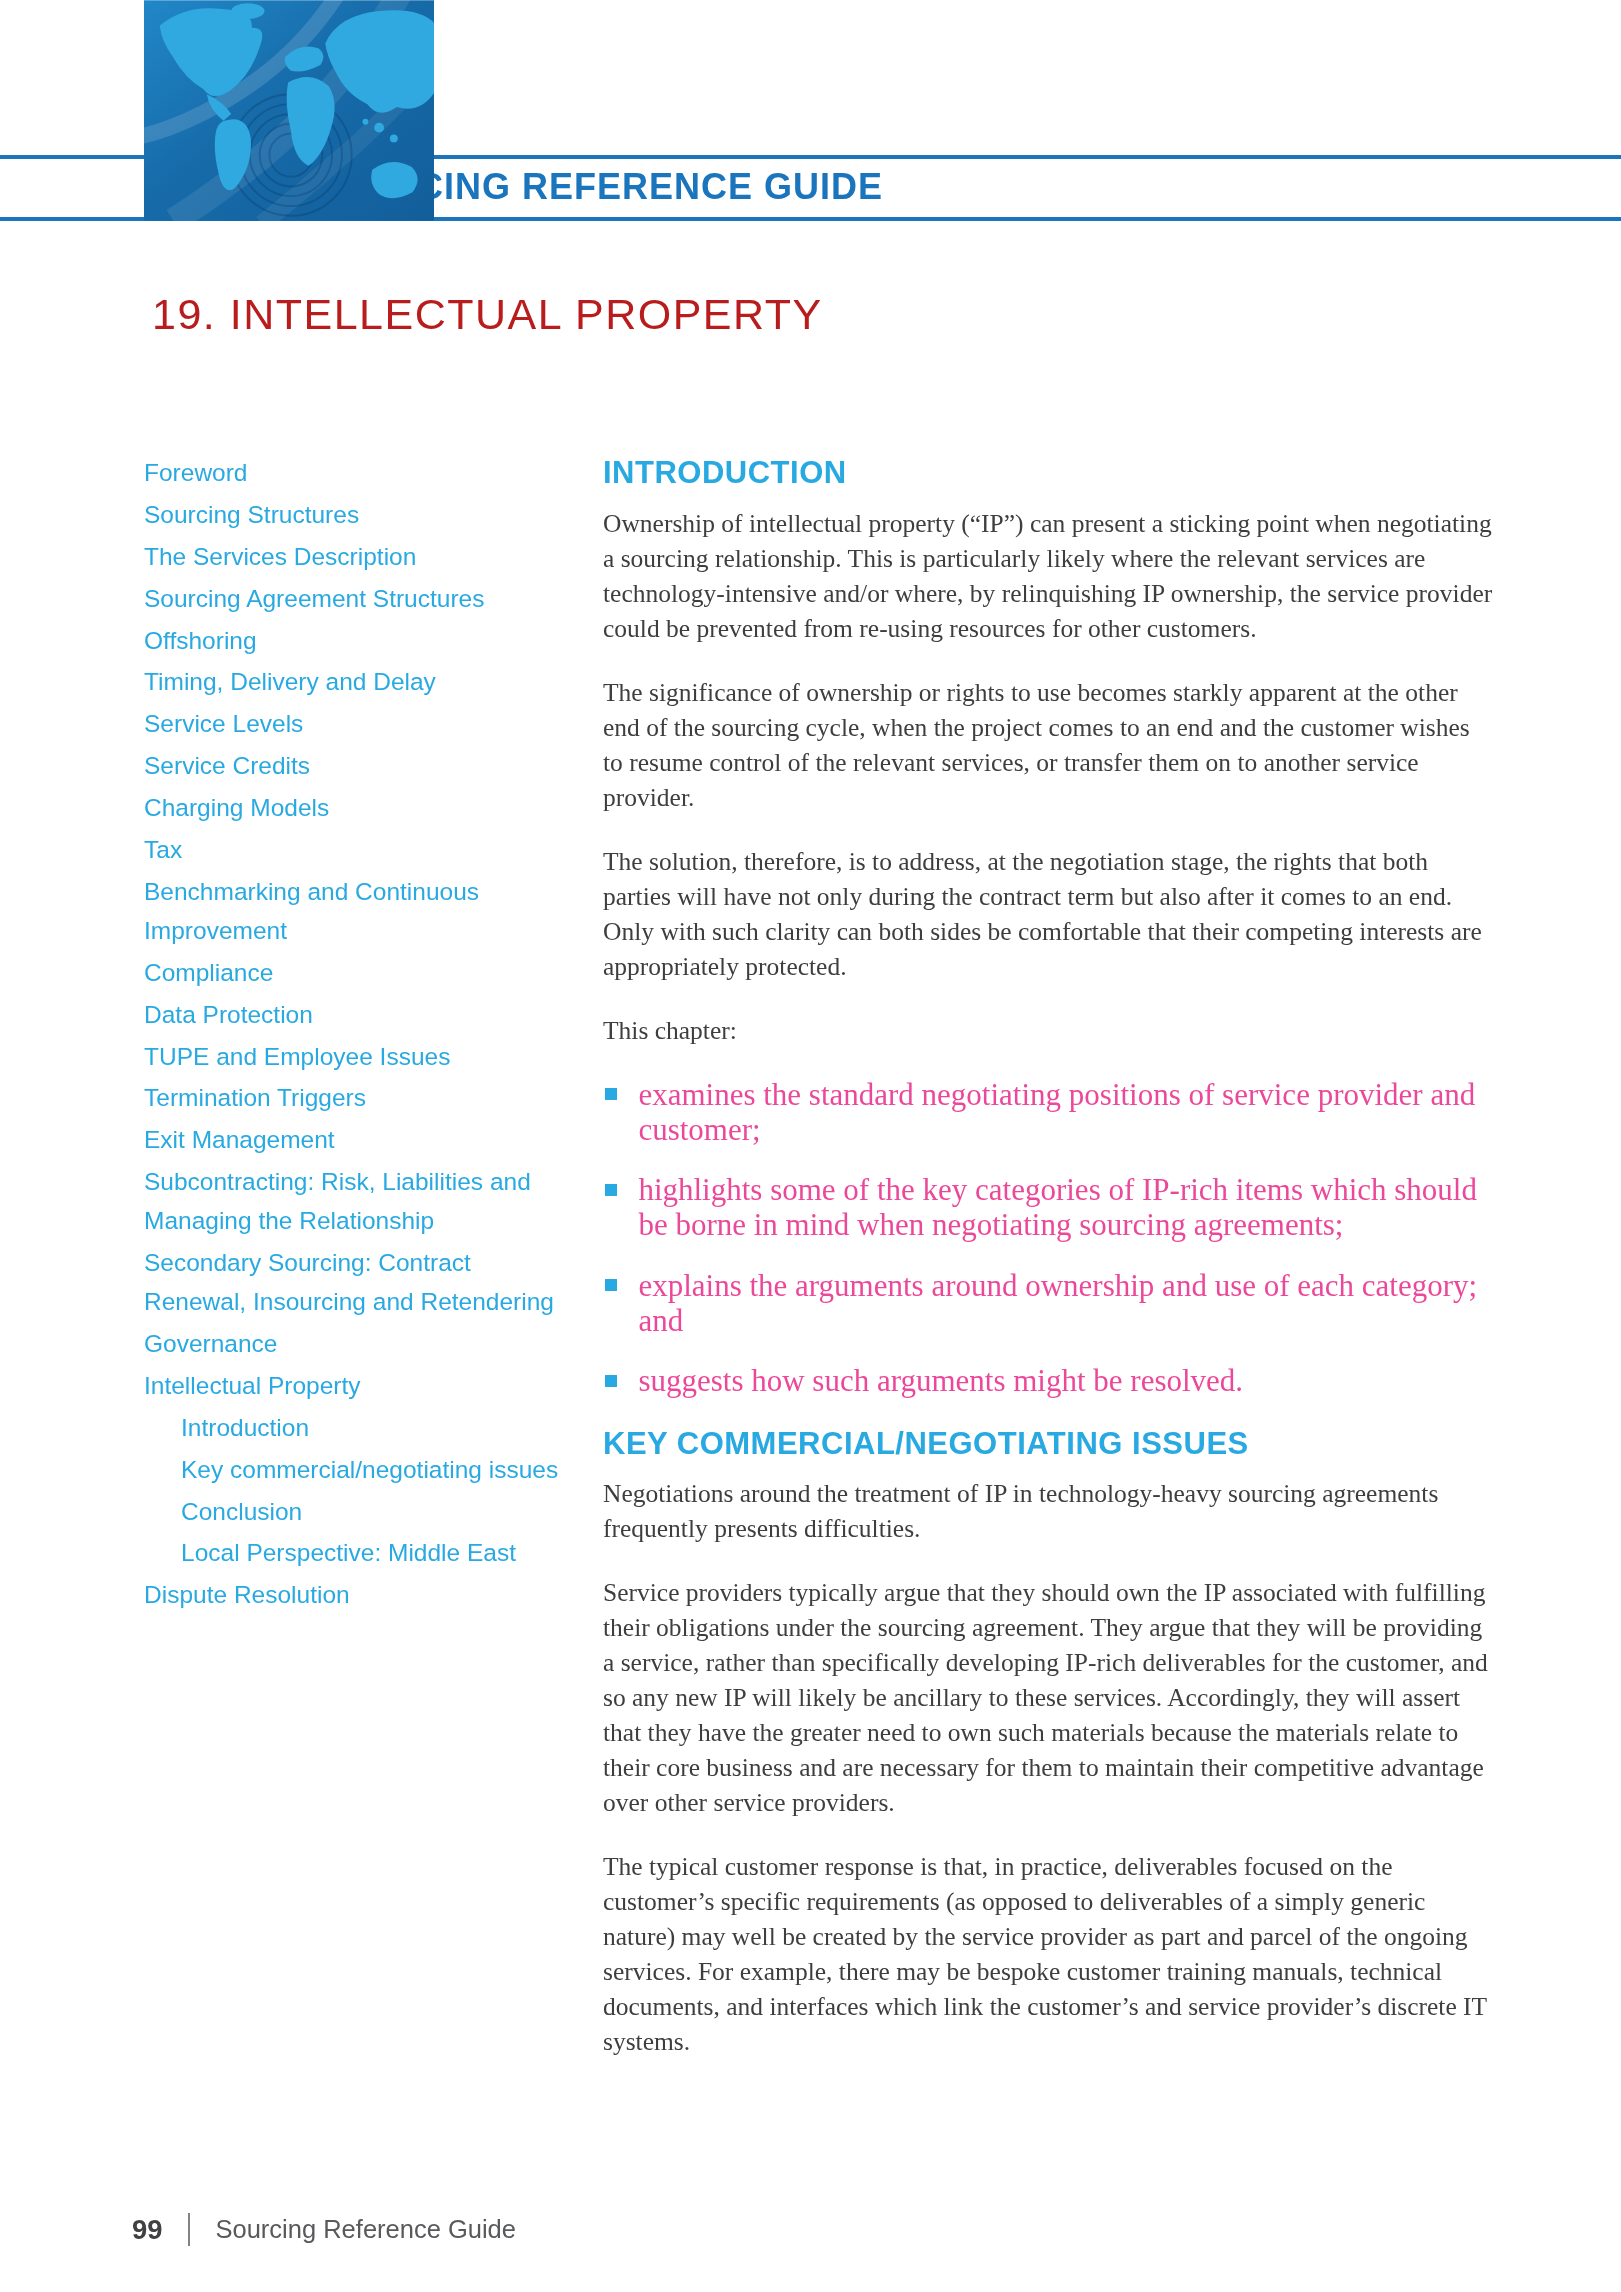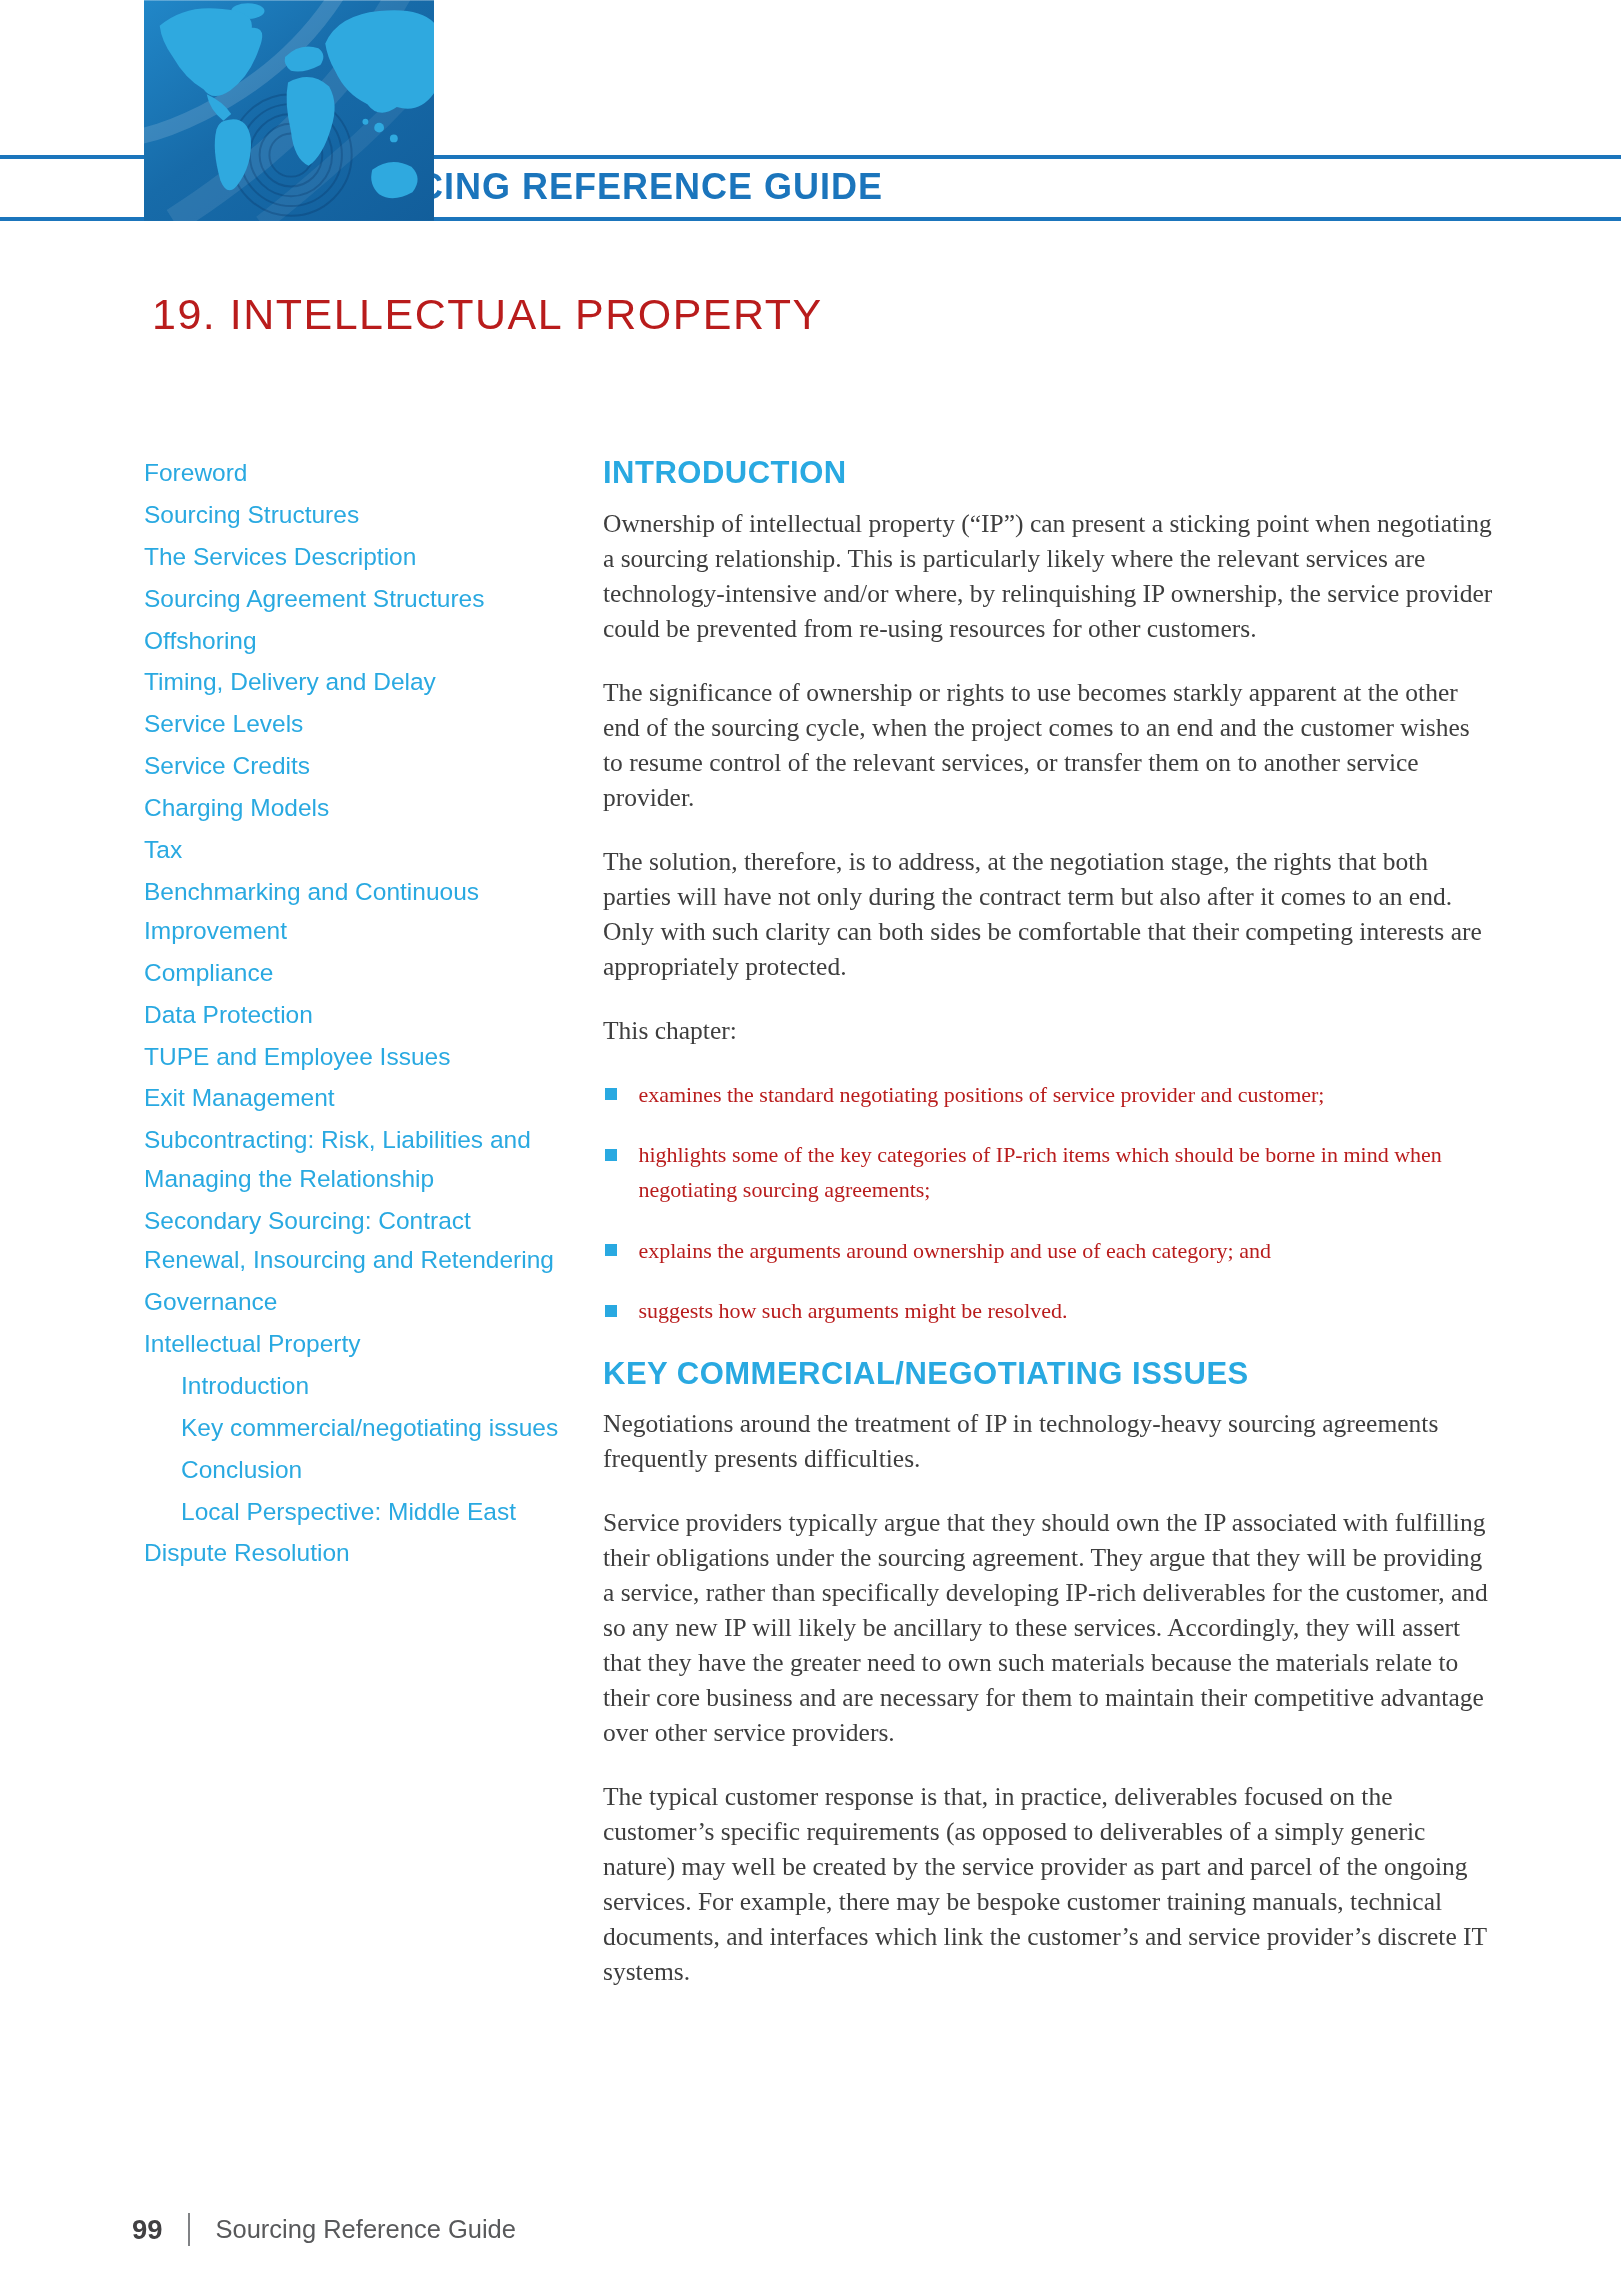--- a/index.html
+++ b/index.html
@@ -87,22 +87,22 @@
     margin-bottom:25.5px;
   }
   .bullet-sq {
     flex:0 0 auto;
     width:11.8px; height:11.8px;
     background:#29A9E1;
     margin:11.8px 21.6px 0 2px;
   }
   .bullet-text {
     font-family:"Liberation Serif", serif;
-    font-size:22px; line-height:35px;
-    color:#b91c1c;
+    font-size:31px; line-height:35px;
+    color:#ec4899;
   }
 
   
   .footer {
     position:absolute; left:132px; top:2213px;
     display:flex; align-items:center;
   }
   .page-num {
     font-size:27.4px; font-weight:700;
     color:#414042;
@@ -177,20 +177,21 @@
     <div class="toc-item">Timing, Delivery and Delay</div>
     <div class="toc-item">Service Levels</div>
     <div class="toc-item">Service Credits</div>
     <div class="toc-item">Charging Models</div>
     <div class="toc-item">Tax</div>
     <div class="toc-item">Benchmarking and Continuous
 Improvement</div>
     <div class="toc-item">Compliance</div>
     <div class="toc-item">Data Protection</div>
     <div class="toc-item">TUPE and Employee Issues</div>
+    <div class="toc-item">Termination Triggers</div>
     <div class="toc-item">Exit Management</div>
     <div class="toc-item">Subcontracting: Risk, Liabilities and
 Managing the Relationship</div>
     <div class="toc-item">Secondary Sourcing: Contract
 Renewal, Insourcing and Retendering</div>
     <div class="toc-item">Governance</div>
     <div class="toc-item">Intellectual Property</div>
     <div class="toc-item indent">Introduction</div>
     <div class="toc-item indent">Key commercial/negotiating issues</div>
     <div class="toc-item indent">Conclusion</div>

